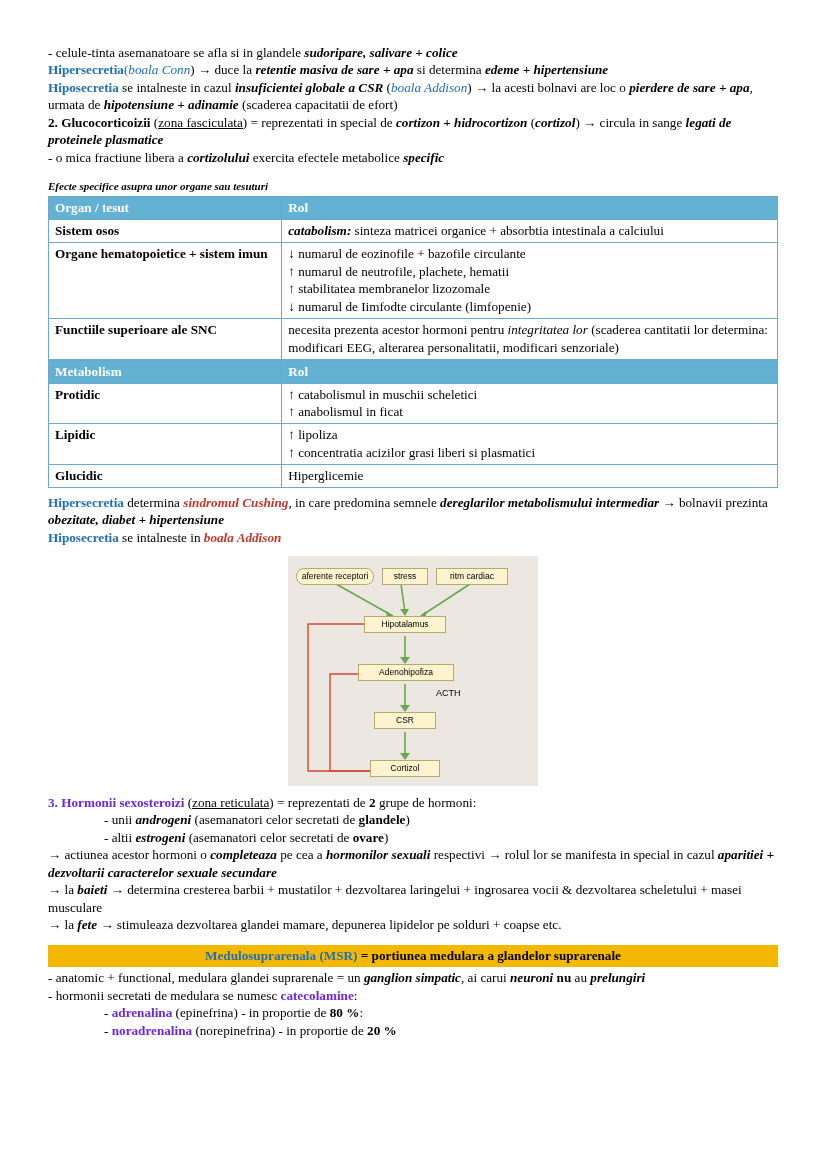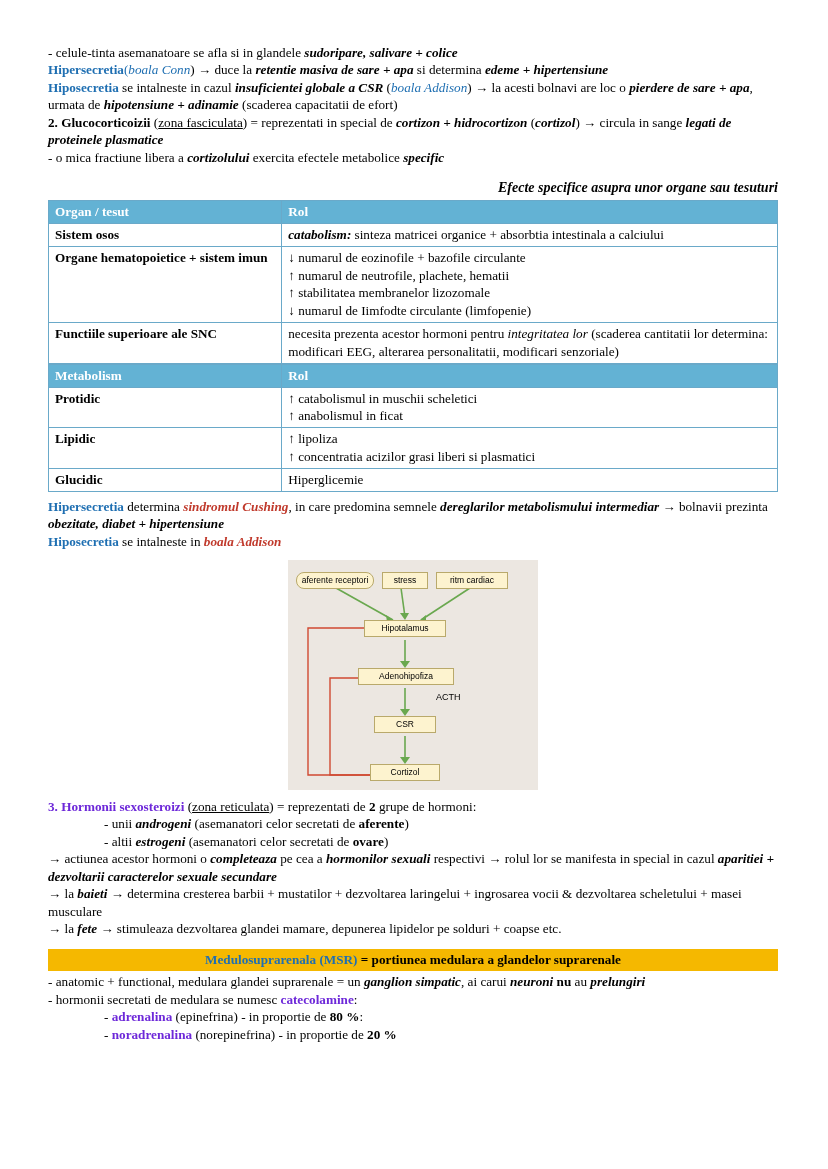--- a/index.html
+++ b/index.html
@@ -27,26 +27,26 @@
   .blue { color: #1f6fb2; }
   .blue-b { color: #1f6fb2; font-weight: bold; }
   .red-b { color: #6d28d9; font-weight: bold; }
   .red-bi { color: #c0392b; font-weight: bold; font-style: italic; }
   b { font-weight: bold; }
   i { font-style: italic; }
   .bi { font-weight: bold; font-style: italic; }
   .u { text-decoration: underline; }
 
   .tbl-caption {
-    text-align: right;
+    text-align: left;
     font-weight: bold;
     font-style: italic;
     margin-top: 14px;
     margin-bottom: 4px;
-    font-size: 14px;
+    font-size: 11px;
   }
   table.sheet {
     width: 100%;
     border-collapse: collapse;
     border: 1px solid #6aa9c9;
     table-layout: fixed;
   }
   table.sheet th {
     background: #63b2d4;
     color: #ffffff;
@@ -232,21 +232,21 @@
       <div class="node" style="left:86px;top:156px;width:62px;">CSR</div>
       <div class="node" style="left:82px;top:204px;width:70px;">Cortizol</div>
       <div class="fig-label" style="left:148px;top:132px;">ACTH</div>
     </div>
   </div>
 
   <div class="line" style="margin-top:8px">
     <span class="red-b">3. Hormonii sexosteroizi</span><span> (</span><span class="u">zona reticulata</span><span>) = reprezentati de </span><b>2</b><span> grupe de hormoni:</span>
   </div>
   <div class="line indent1">
-    <span>- unii </span><span class="bi">androgeni</span><span> (asemanatori celor secretati de </span><b>aferente</b><span>)</span>
+    <span>- unii </span><span class="bi">androgeni</span><span> (asemanatori celor secretati de </span><b>glandele</b><span>)</span>
   </div>
   <div class="line indent1">
     <span>- altii </span><span class="bi">estrogeni</span><span> (asemanatori celor secretati de </span><b>ovare</b><span>)</span>
   </div>
   <div class="line">
     <span>→ actiunea acestor hormoni o </span><span class="bi">completeaza</span><span> pe cea a </span><span class="bi">hormonilor sexuali</span><span>  respectivi → rolul lor se manifesta in special in cazul </span><span class="bi">aparitiei + dezvoltarii caracterelor sexuale secundare</span>
   </div>
   <div class="line">
     <span>→ la </span><span class="bi">baieti</span><span> → determina cresterea barbii + mustatilor  + dezvoltarea laringelui + ingrosarea vocii &amp; dezvoltarea scheletului + masei musculare</span>
   </div>

